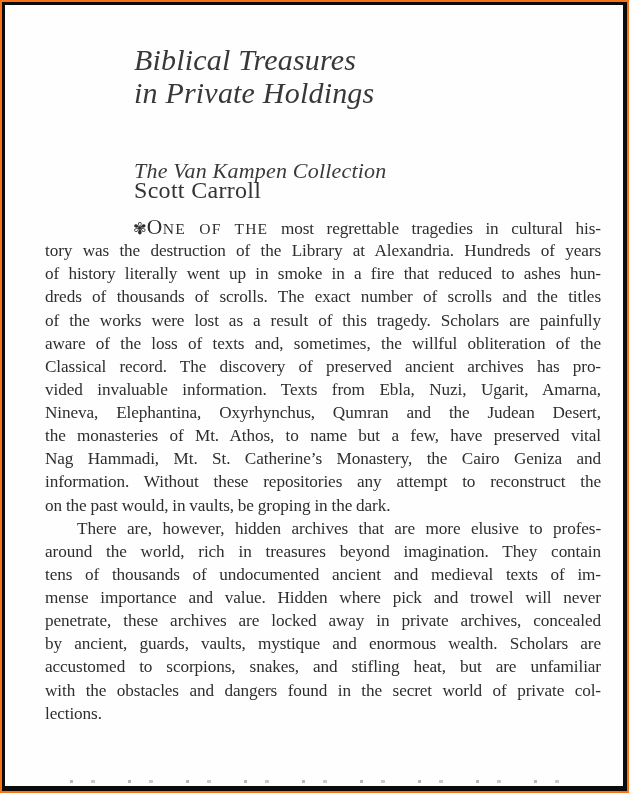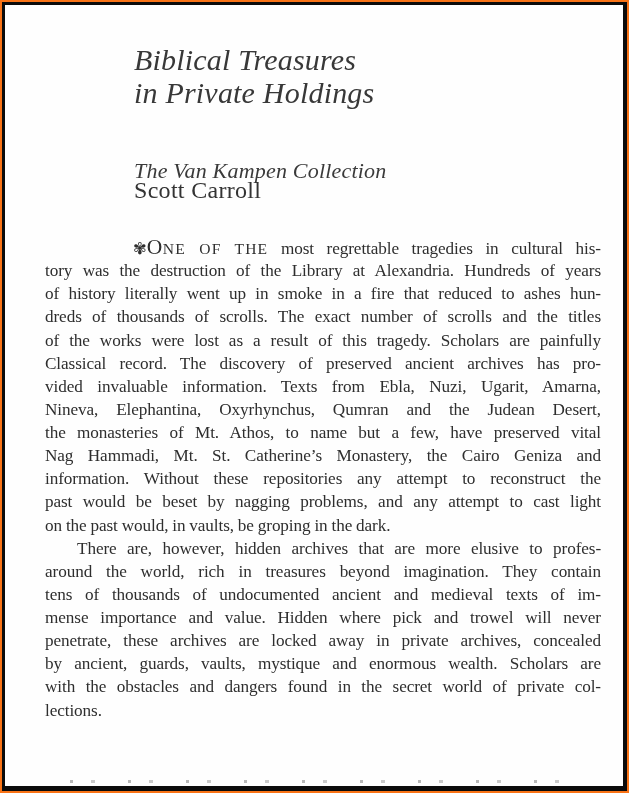--- a/index.html
+++ b/index.html
@@ -47,21 +47,21 @@
   .author{
     position:absolute;
     left:134px;top:179px;
     font-size:24px;
     line-height:23px;
     color:#333333;
     letter-spacing:0.3px;
   }
   .body-col{
     position:absolute;
-    left:45px;top:236px;
+    left:45px;top:216px;
     width:556px;
     color:#2e2e2e;
     font-size:17.2px;
     letter-spacing:-0.1px;
     word-spacing:-0.3px;
   }
   .line{
     height:23.13px;
     line-height:23.13px;
     text-align:justify;
@@ -113,32 +113,33 @@
   <div class="subtitle">The Van Kampen Collection</div>
 
   <div class="author">Scott Carroll</div>
 
   <div class="body-col">
       <div class="line"><span class="indent" style="width: 88px;"></span><span class="ornament">✾</span><span class="lead-initial">O</span><span class="lead-sc">NE OF THE</span> most regrettable tragedies in cultural his-</div>
       <div class="line">tory was the destruction of the Library at Alexandria. Hundreds of years</div>
       <div class="line">of history literally went up in smoke in a fire that reduced to ashes hun-</div>
       <div class="line">dreds of thousands of scrolls. The exact number of scrolls and the titles</div>
       <div class="line">of the works were lost as a result of this tragedy. Scholars are painfully</div>
+      <div class="line">aware of the loss of texts and, sometimes, the willful obliteration of the</div>
       <div class="line">Classical record. The discovery of preserved ancient archives has pro-</div>
       <div class="line">vided invaluable information. Texts from Ebla, Nuzi, Ugarit, Amarna,</div>
       <div class="line">Nineva, Elephantina, Oxyrhynchus, Qumran and the Judean Desert,</div>
       <div class="line">the monasteries of Mt. Athos, to name but a few, have preserved vital</div>
       <div class="line">Nag Hammadi, Mt. St. Catherine’s Monastery, the Cairo Geniza and</div>
       <div class="line">information. Without these repositories any attempt to reconstruct the</div>
-      <div class="line">past would be beset by nagging problems, and any attempt to cast light</div>
       <div class="line last">on the past would, in vaults, be groping in the dark.</div>
       <div class="line"><span class="indent" style="width: 32px;"></span>There are, however, hidden archives that are more elusive to profes-</div>
       <div class="line">around the world, rich in treasures beyond imagination. They contain</div>
       <div class="line">tens of thousands of undocumented ancient and medieval texts of im-</div>
       <div class="line">mense importance and value. Hidden where pick and trowel will never</div>
       <div class="line">penetrate, these archives are locked away in private archives, concealed</div>
       <div class="line">by ancient, guards, vaults, mystique and enormous wealth. Scholars are</div>
+      <div class="line">accustomed to scorpions, snakes, and stifling heat, but are unfamiliar</div>
       <div class="line">with the obstacles and dangers found in the secret world of private col-</div>
       <div class="line last">lections.</div>
     </div>
 
   <div class="cutoff-line"></div>
 </div>
 
 </body></html>

